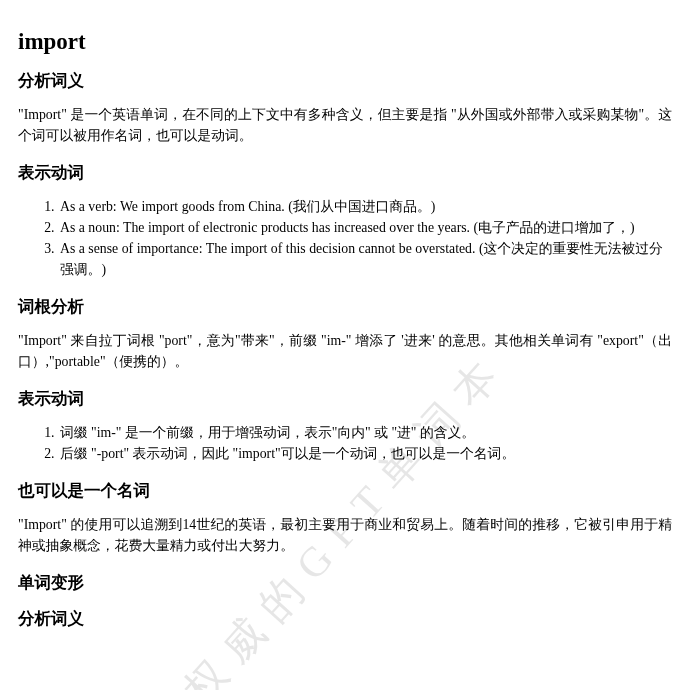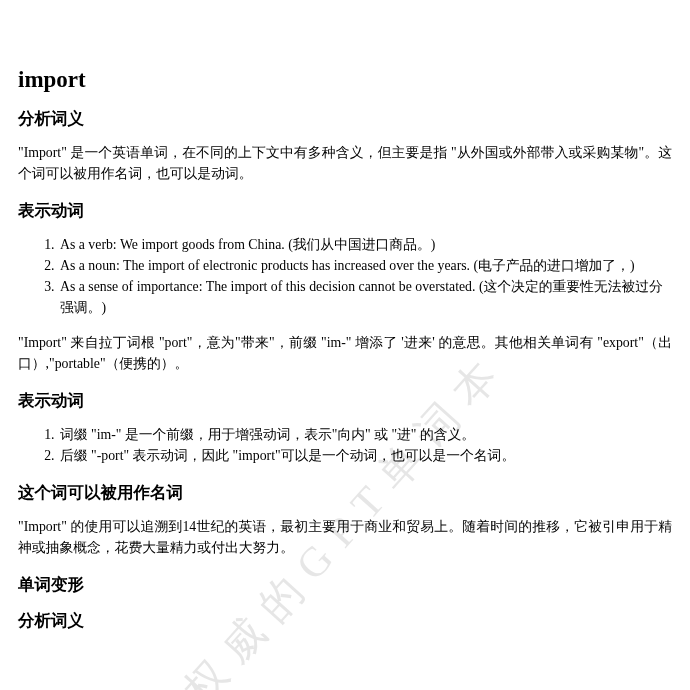--- a/index.html
+++ b/index.html
@@ -26,21 +26,20 @@
     letter-spacing: 14px;
     color: rgba(190, 190, 190, 0.38);
     white-space: nowrap;
     pointer-events: none;
     user-select: none;
   }
   .content {
     position: relative;
     padding: 30px 18px 0 18px;
     z-index: 1;
-    margin-top: 38px;
   }
   h1 {
     font-size: 23px;
     line-height: 24px;
     font-weight: bold;
   }
   h2 {
     font-size: 16.5px;
     line-height: 18px;
     font-weight: bold;
@@ -74,29 +73,30 @@
     <h2>分析词义</h2>
     <p>"Import" 是一个英语单词，在不同的上下文中有多种含义，但主要是指 "从外国或外部带入或采购某物"。这个词可以被用作名词，也可以是动词。</p>
 
     <h2>表示动词</h2>
     <ol>
       <li>As a verb: We import goods from China. (我们从中国进口商品。)</li>
       <li>As a noun: The import of electronic products has increased over the years. (电子产品的进口增加了，)</li>
       <li>As a sense of importance: The import of this decision cannot be overstated. (这个决定的重要性无法被过分强调。)</li>
     </ol>
 
+    <h2>词根分析</h2>
     <p>"Import" 来自拉丁词根 "port"，意为"带来"，前缀 "im-" 增添了 '进来' 的意思。其他相关单词有 "export"（出口）,"portable"（便携的）。</p>
 
     <h2>表示动词</h2>
     <ol>
       <li>词缀 "im-" 是一个前缀，用于增强动词，表示"向内" 或 "进" 的含义。</li>
       <li>后缀 "-port" 表示动词，因此 "import"可以是一个动词，也可以是一个名词。</li>
     </ol>
 
-    <h2>这个词可以被用作名词</h2>
+    <h2>也可以是一个名词</h2>
     <p>"Import" 的使用可以追溯到14世纪的英语，最初主要用于商业和贸易上。随着时间的推移，它被引申用于精神或抽象概念，花费大量精力或付出大努力。</p>
 
     <h2>单词变形</h2>
 
     <h2>分析词义</h2>
 
   </div>
 </div>
 
 </body></html>

